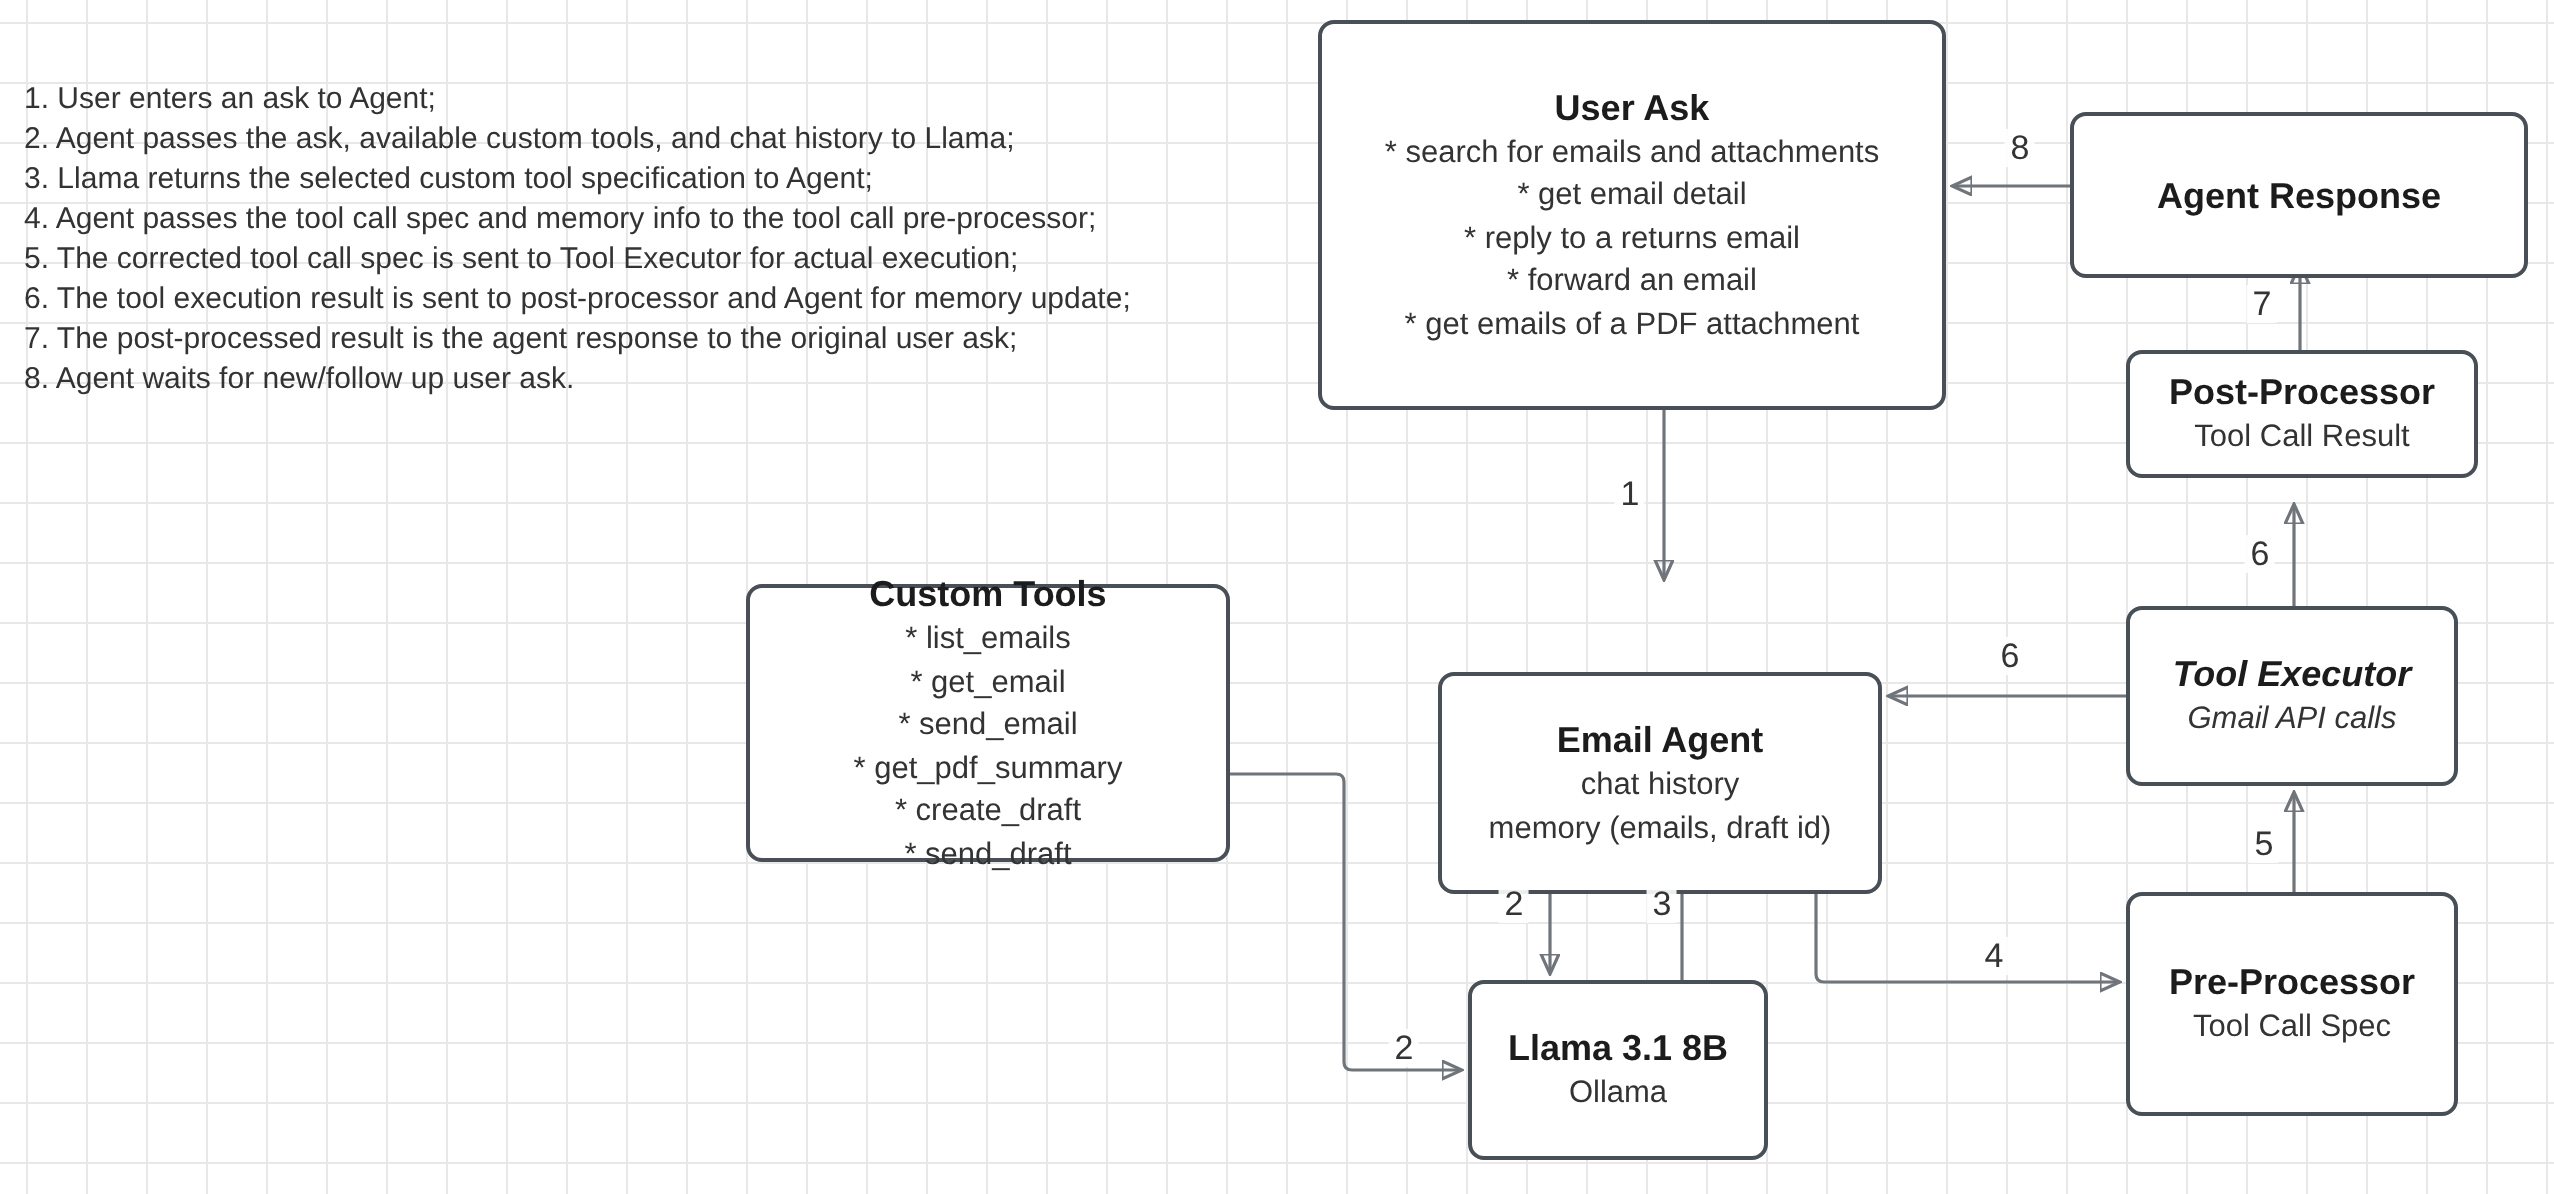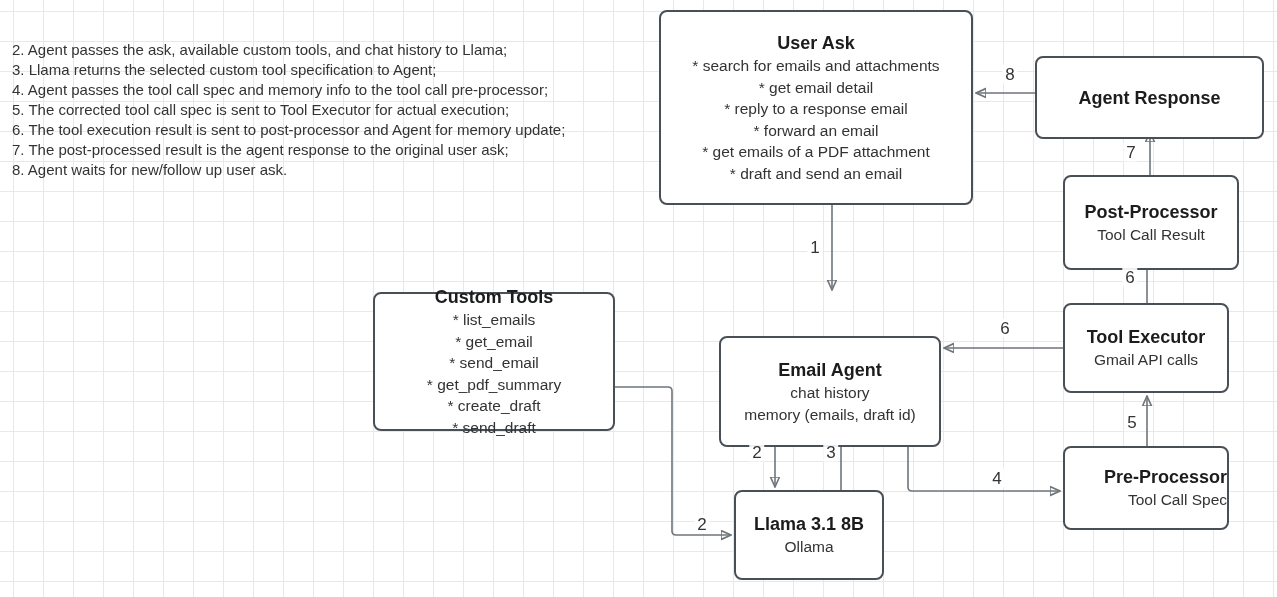--- a/index.html
+++ b/index.html
@@ -58,23 +58,23 @@
     line-height: 21.5px;
   }
   .node-title {
     font-weight: bold;
     font-size: 18px;
     color: #1c1c1c;
     line-height: 24px;
   }
   .node-user-ask      { left: 659px;  top: 10px;  width: 314px; height: 195px; }
   .node-agent-response{ left: 1035px; top: 56px;  width: 229px; height: 83px; }
-  .node-post-processor{ left: 1063px; top: 175px; width: 176px; height: 95px; }
-  .node-tool-executor { left: 1063px; top: 303px; width: 166px; height: 90px; }
-  .node-pre-processor { left: 1063px; top: 446px; width: 166px; height: 84px; align-items: flex-end; }
+  .node-post-processor{ left: 1063px; top: 175px; width: 176px; height: 64px; }
+  .node-tool-executor { left: 1063px; top: 303px; width: 166px; height: 90px; font-style: italic; }
+  .node-pre-processor { left: 1063px; top: 446px; width: 166px; height: 112px; }
   .node-custom-tools  { left: 373px;  top: 292px; width: 242px; height: 139px; }
   .node-email-agent   { left: 719px;  top: 292px; width: 222px; height: 111px; margin-top: 44px; }
   .node-llama         { left: 734px;  top: 490px; width: 150px; height: 90px; text-align: right; }
   .edge-label {
     position: absolute;
     transform: translate(-50%, -50%);
     font-size: 17px;
     color: #343434;
     background: rgba(255,255,255,0.9);
     padding: 0 3px;
@@ -108,37 +108,37 @@
     <path d="M908 403 L908 487 Q908 491 912 491 L1059 491" marker-end="url(#ah)"></path>
     <path d="M1147 446 L1147 397" marker-end="url(#ah)"></path>
     <path d="M1147 303 L1147 253" marker-end="url(#ah)"></path>
     <path d="M1063 348 L945 348" marker-end="url(#ah)"></path>
     <path d="M1150 175 L1150 133" marker-end="url(#ah)"></path>
     <path d="M1035 93 L977 93" marker-end="url(#ah)"></path>
     <path d="M615 387 L668 387 Q672 387 672 391 L672 531 Q672 535 676 535 L730 535" marker-end="url(#ah)"></path>
   </svg>
 
   <div class="notes">
+    <div class="note-line">1. User enters an ask to Agent;</div>
     <div class="note-line">2. Agent passes the ask, available custom tools, and chat history to Llama;</div>
     <div class="note-line">3. Llama returns the selected custom tool specification to Agent;</div>
     <div class="note-line">4. Agent passes the tool call spec and memory info to the tool call pre-processor;</div>
     <div class="note-line">5. The corrected tool call spec is sent to Tool Executor for actual execution;</div>
     <div class="note-line">6. The tool execution result is sent to post-processor and Agent for memory update;</div>
     <div class="note-line">7. The post-processed result is the agent response to the original user ask;</div>
     <div class="note-line">8. Agent waits for new/follow up user ask.</div>
   </div>
 
   <div class="node node-user-ask">
     <div class="node-title">User Ask</div>
     <div class="node-line">* search for emails and attachments</div>
     <div class="node-line">* get email detail</div>
-    <div class="node-line">* reply to a response email</div>
+    <div class="node-line">* reply to a returns email</div>
     <div class="node-line">* forward an email</div>
     <div class="node-line">* get emails of a PDF attachment</div>
-    <div class="node-line">* draft and send an email</div>
   </div>
 
   <div class="node node-agent-response">
     <div class="node-title">Agent Response</div>
   </div>
 
   <div class="node node-post-processor">
     <div class="node-title">Post-Processor</div>
     <div class="node-line">Tool Call Result</div>
   </div>

